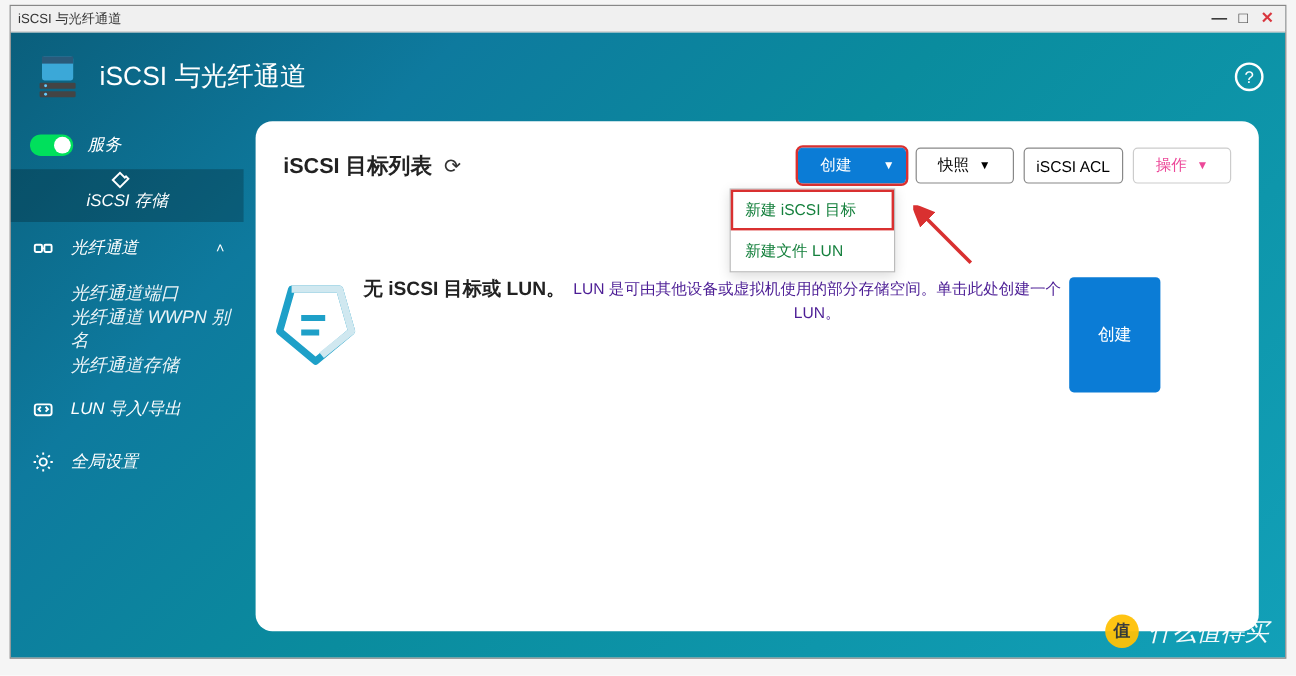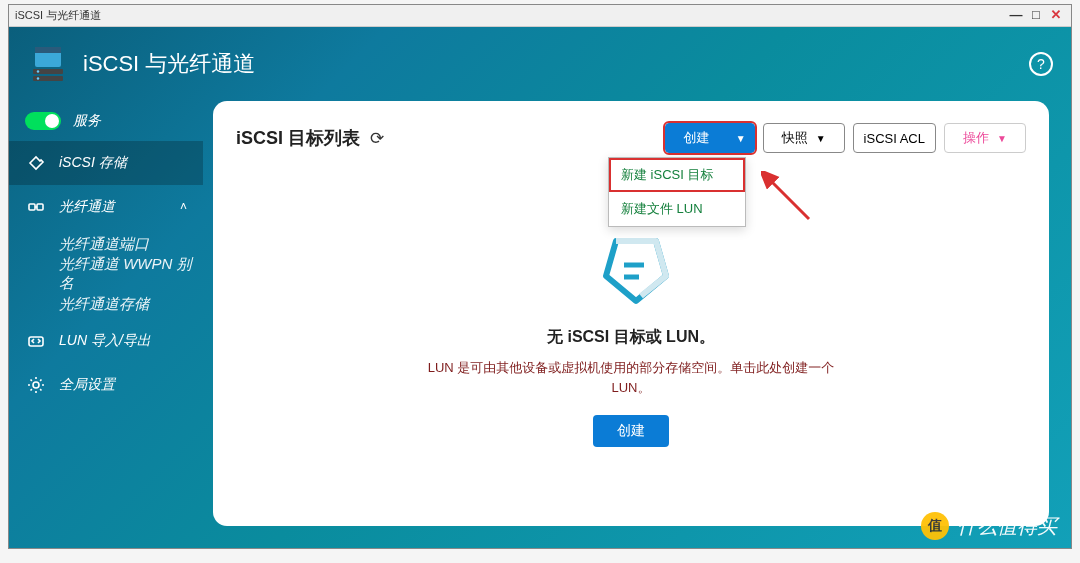--- a/index.html
+++ b/index.html
@@ -96,20 +96,21 @@
     .sidebar-row {
       display: flex;
       align-items: center;
       height: 44px;
       padding: 0 16px;
       font-size: 14px;
       cursor: pointer;
     }
     .sidebar-row.selected {
       background: rgba(0,0,0,0.22);
+      flex-direction: column;
     }
     .sidebar-row.service { height: 40px; }
     .sidebar-row .icon {
       width: 22px;
       display: flex;
       align-items: center;
       justify-content: center;
       margin-right: 12px;
     }
     .toggle {
@@ -232,36 +233,35 @@
       left: 548px;
       z-index: 11;
       pointer-events: none;
     }
     .empty {
       position: absolute;
       top: 130px;
       left: 0;
       right: 0;
       display: flex;
-      flex-direction: column;
-      align-items: center;
+      flex-direction: row;
       text-align: center;
     }
     .empty-icon {
       margin-bottom: 16px;
     }
     .empty-title {
       font-size: 16px;
       font-weight: 600;
       color: #222;
       margin-bottom: 10px;
     }
     .empty-desc {
       font-size: 13px;
-      color: #7f1d1d;
+      color: #4c1d95;
       line-height: 1.5;
       max-width: 420px;
       margin-bottom: 18px;
     }
     .empty-btn {
       background: #0b7cd6;
       color: #fff;
       padding: 7px 24px;
       border-radius: 4px;
       font-size: 14px;

